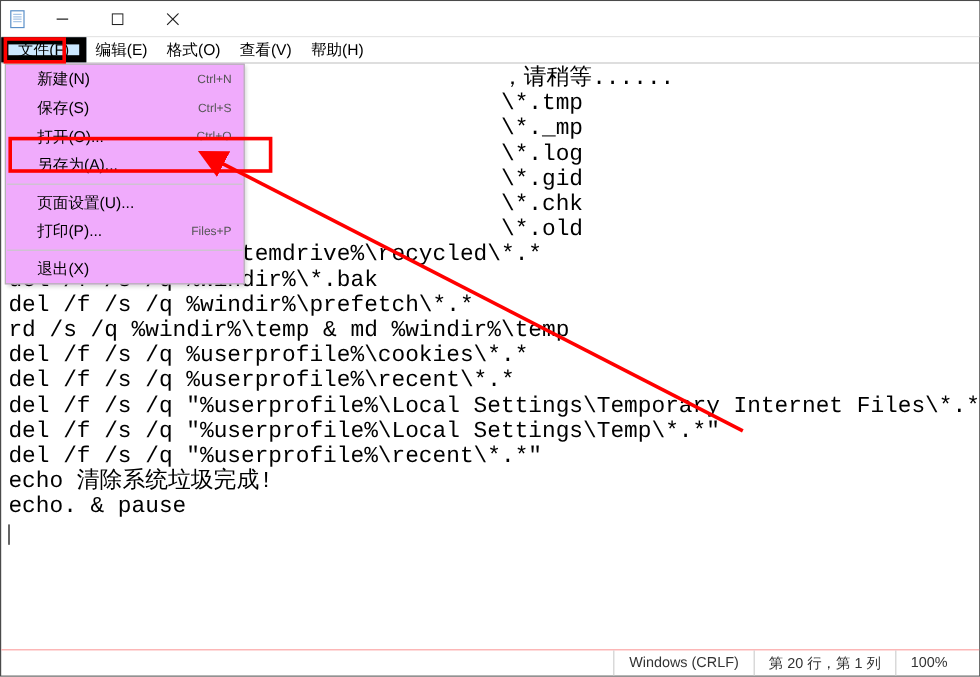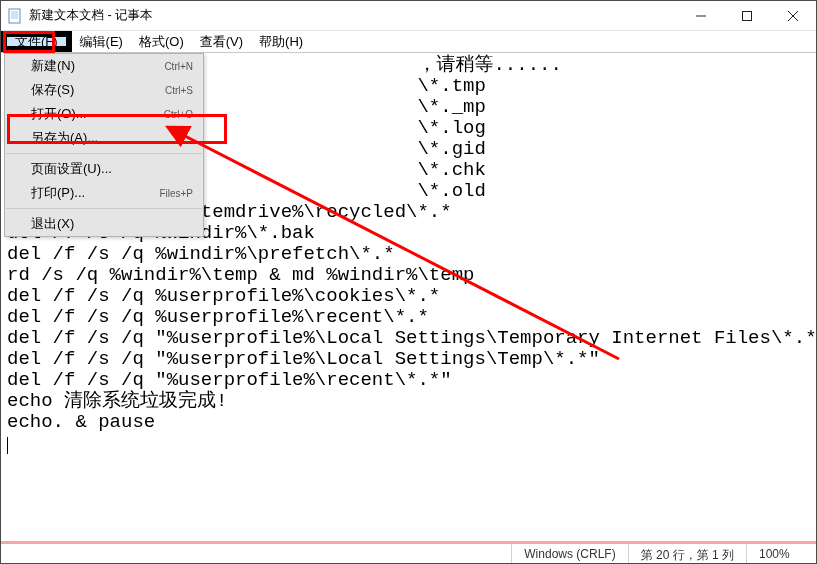--- a/index.html
+++ b/index.html
@@ -19,21 +19,21 @@
   
   .menubar { height: 22px; display: flex; align-items: stretch; border-bottom: 1px solid #c8c8c8; font-size: 13px; }
   .menuitem { padding: 1px 8px; display:flex; align-items:center; }
   .menuitem.active { background: #cce8ff; border: 6px solid #000000; }
 
   
   .dropdown {
     position: absolute;
     left: 3px; top: 52px;
     width: 200px;
-    background: #e5e5e5;
+    background: #f0abfc;
     border: 1px solid #b3b3b3;
     box-shadow: 2px 2px 3px rgba(0,0,0,0.15);
     z-index: 5;
   }
   .dditem { height: 24px; display:flex; align-items:center; padding: 0 10px 0 26px; justify-content: space-between; font-size: 13px; }
   .ddsep { height: 1px; background: #c8c8c8; margin: 3px 1px; }
   .ddshort { color:#555; font-size:10px; }
 
   
   .editor {
@@ -42,21 +42,21 @@
     padding: 2px 6px;
     font-family: Consolas, "Courier New", monospace;
     font-size: 19px;
     line-height: 21px;
     white-space: pre;
     overflow: hidden;
   }
   .caret { display:inline-block; width:1px; height:17px; background:#000; vertical-align:text-bottom; }
 
   
-  .statusbar { height: 22px; border-top: 3px solid #fca5a5; display:flex; font-size:12px; color:#333; }
+  .statusbar { height: 22px; border-top: 1px solid #fca5a5; display:flex; font-size:12px; color:#333; }
   .statusspacer { flex:1; }
   .statuscell { border-left: 1px solid #d0d0d0; padding: 3px 12px; min-width: 110px; }
 
   
   .annot-box { position:absolute; border: 3px solid #ff0000; z-index: 10; pointer-events:none; }
   .arrow-svg { position:absolute; left:0; top:0; width:817px; height:564px; z-index:11; pointer-events:none; }
 </style>
 </head>
 <body>
 
@@ -65,21 +65,20 @@
   <div class="titlebar">
     <span class="icon">
       <svg width="16" height="16" viewBox="0 0 16 16">
           <rect x="2" y="1" width="11" height="14" fill="#fff" stroke="#5a8fc8"></rect>
           <line x1="4" y1="4" x2="11" y2="4" stroke="#a7c5e6"></line>
           <line x1="4" y1="6" x2="11" y2="6" stroke="#a7c5e6"></line>
           <line x1="4" y1="8" x2="11" y2="8" stroke="#a7c5e6"></line>
           <line x1="4" y1="10" x2="11" y2="10" stroke="#a7c5e6"></line>
         </svg>
     </span>
-    <span class="title">新建文本文档 - 记事本</span>
     <div class="sysbtns">
       <div class="sysbtn">
           <svg width="10" height="10" viewBox="0 0 10 10">
             <line x1="0" y1="5" x2="10" y2="5" stroke-width="1"></line>
           </svg>
         </div>
       <div class="sysbtn">
           <svg width="10" height="10" viewBox="0 0 10 10">
             <rect x="0.5" y="0.5" width="9" height="9" fill="none" stroke-width="1"></rect>
           </svg>

